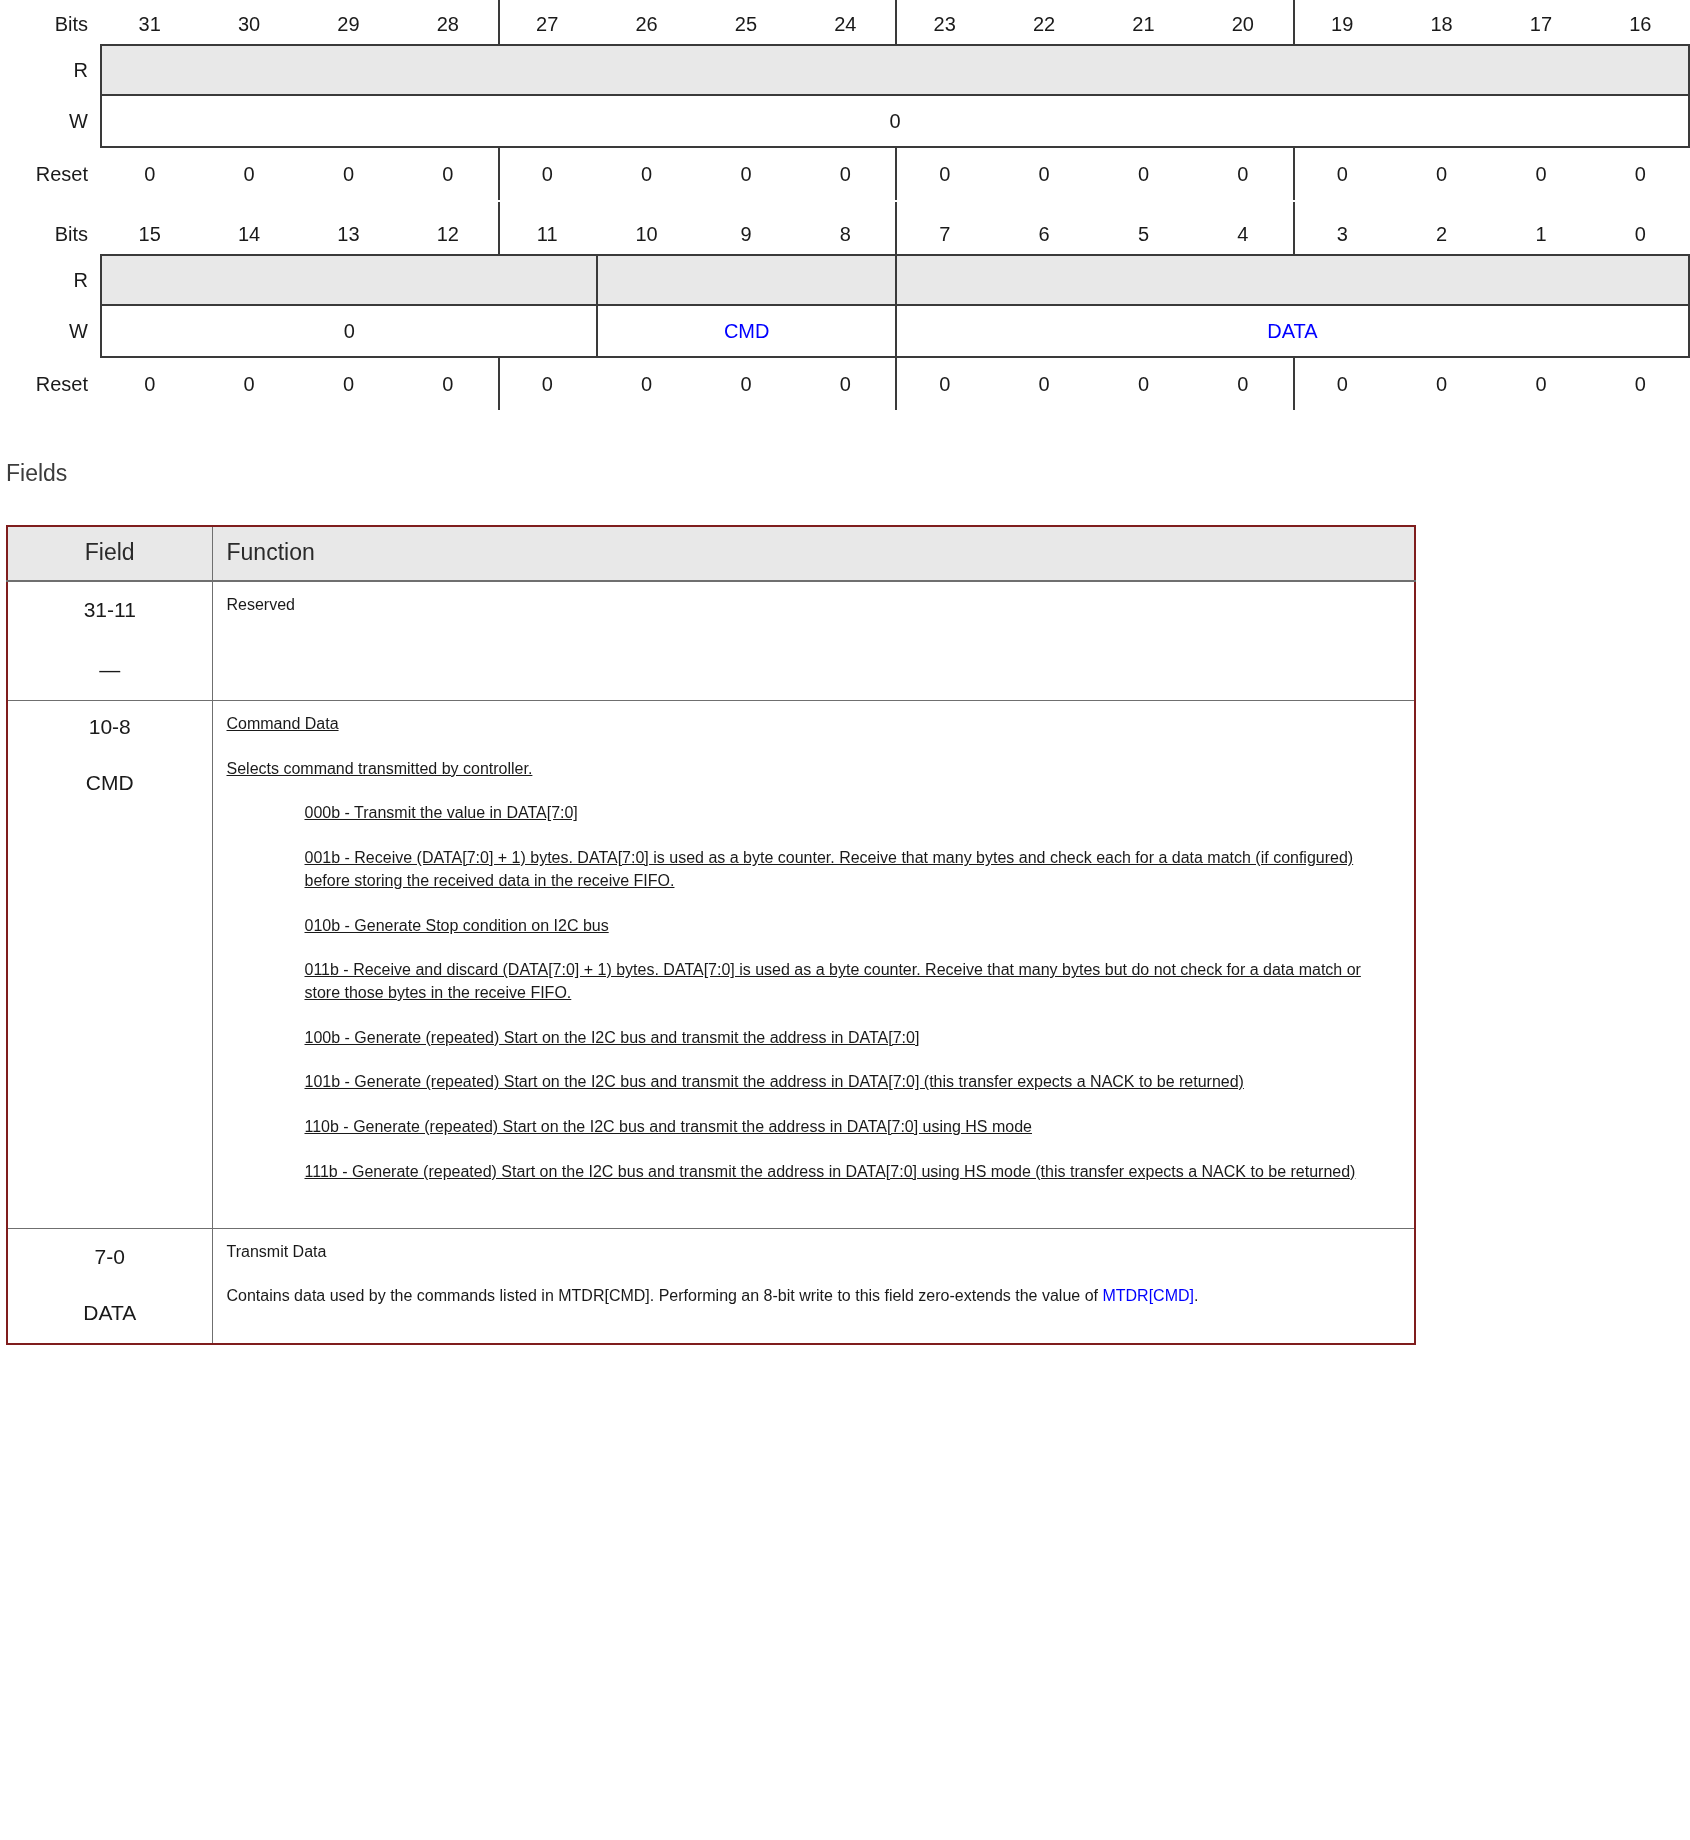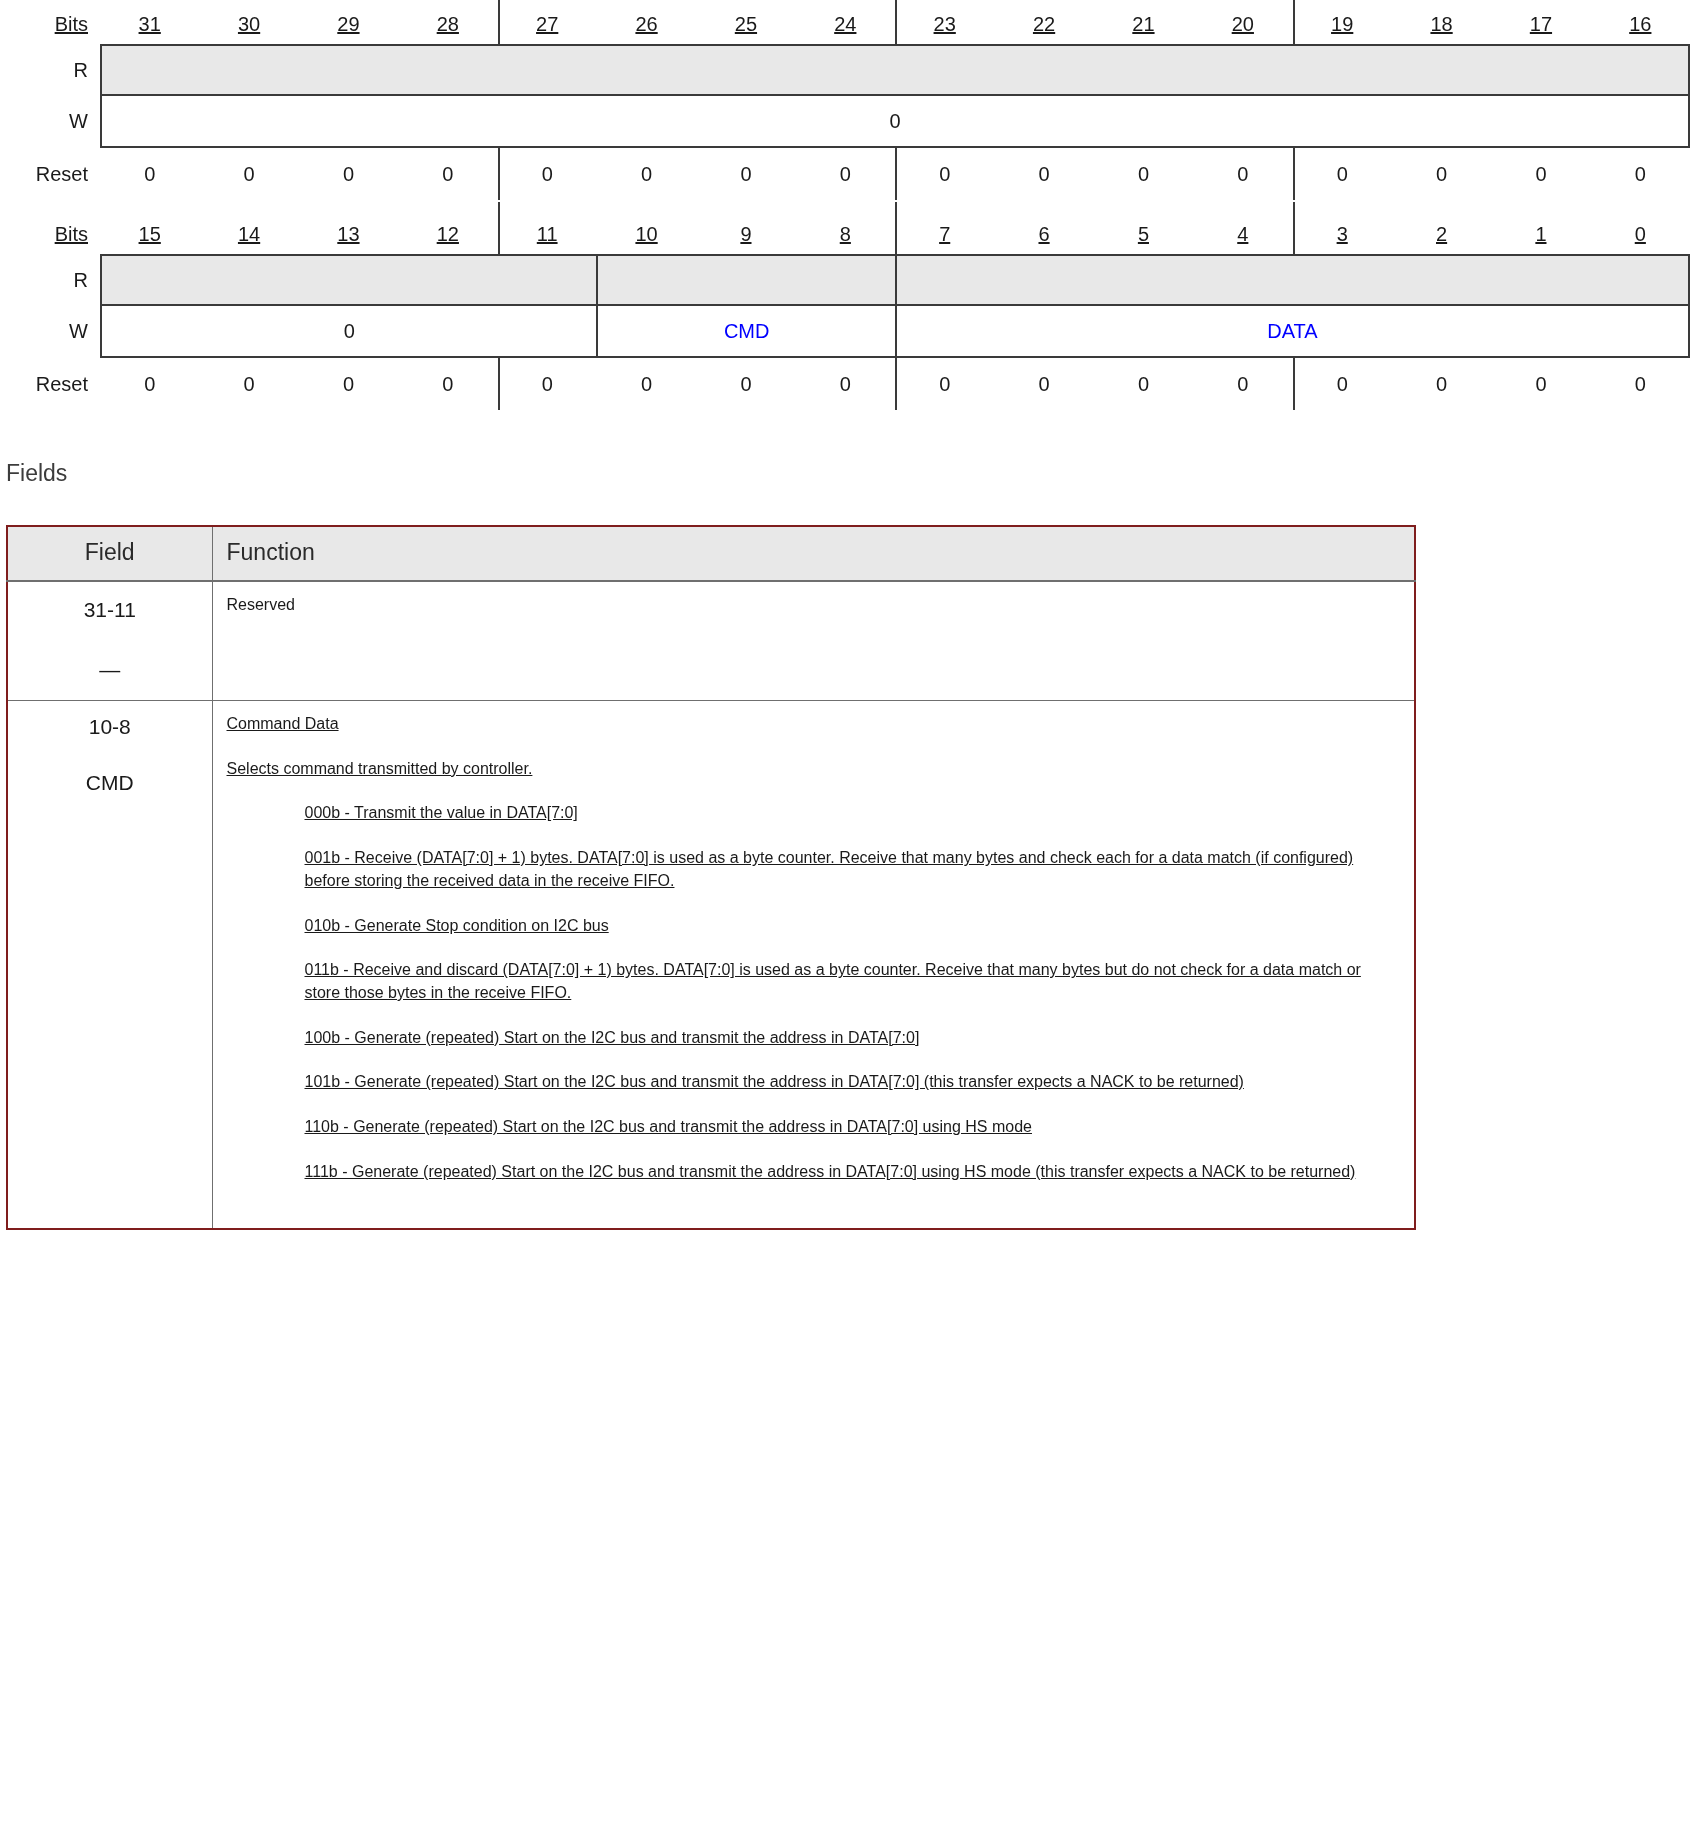--- a/index.html
+++ b/index.html
@@ -47,21 +47,21 @@
 
   .bitcell {
     flex: 1 1 0;
     text-align: center;
     font-size: 20px;
     color: #1a1a1a;
     position: relative;
   }
 
   
-  .bits-row { height: 40px; text-decoration: underline; }
+  .bits-row { height: 40px; }
   .bits-row .bitcell {
     display: flex;
     align-items: center;
     justify-content: center;
     height: 40px;
   }
   
   .bits-row .cells::before { content: none; }
 
   .nibble-tick {
@@ -367,14 +367,24 @@
           <p class="enum">000b - Transmit the value in DATA[7:0]</p>
           <p class="enum">001b - Receive (DATA[7:0] + 1) bytes. DATA[7:0] is used as a byte counter. Receive that many bytes and check each for a data match (if configured) before storing the received data in the receive FIFO.</p>
           <p class="enum">010b - Generate Stop condition on I2C bus</p>
           <p class="enum">011b - Receive and discard (DATA[7:0] + 1) bytes. DATA[7:0] is used as a byte counter. Receive that many bytes but do not check for a data match or store those bytes in the receive FIFO.</p>
           <p class="enum">100b - Generate (repeated) Start on the I2C bus and transmit the address in DATA[7:0]</p>
           <p class="enum">101b - Generate (repeated) Start on the I2C bus and transmit the address in DATA[7:0] (this transfer expects a NACK to be returned)</p>
           <p class="enum">110b - Generate (repeated) Start on the I2C bus and transmit the address in DATA[7:0] using HS mode</p>
           <p class="enum">111b - Generate (repeated) Start on the I2C bus and transmit the address in DATA[7:0] using HS mode (this transfer expects a NACK to be returned)</p>
         </td>
       </tr>
+      <tr class="row-data">
+        <td class="cell-field">
+          <span class="fld-bits">7-0</span>
+          <span class="fld-name">DATA</span>
+        </td>
+        <td class="cell-function">
+          <p>Transmit Data</p>
+          <p>Contains data used by the commands listed in MTDR[CMD]. Performing an 8-bit write to this field zero-extends the value of <span class="blue-link">MTDR[CMD]</span>.</p>
+        </td>
+      </tr>
     </tbody>
 </table>
 
 </body></html>

